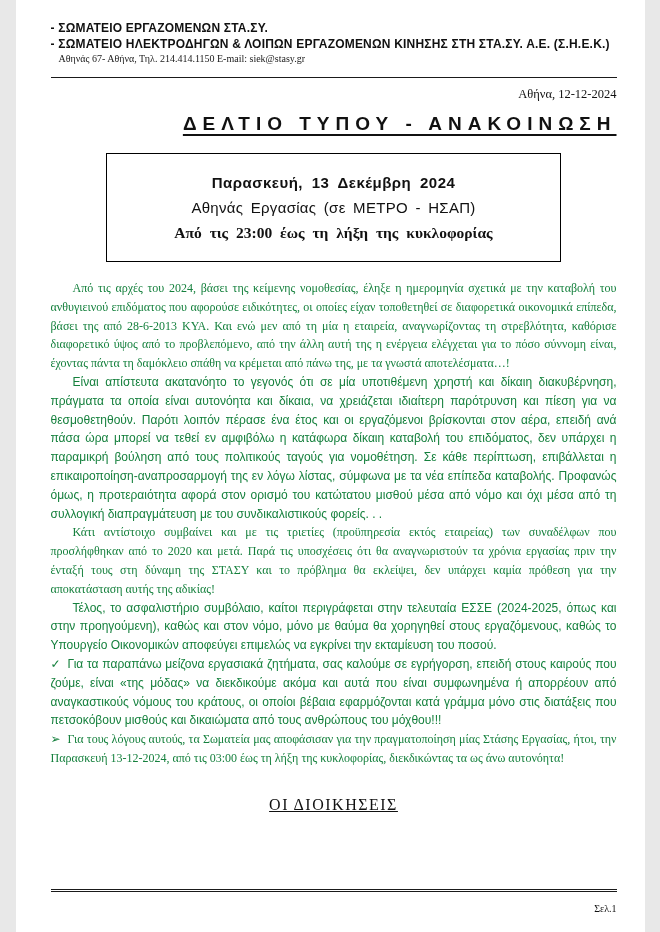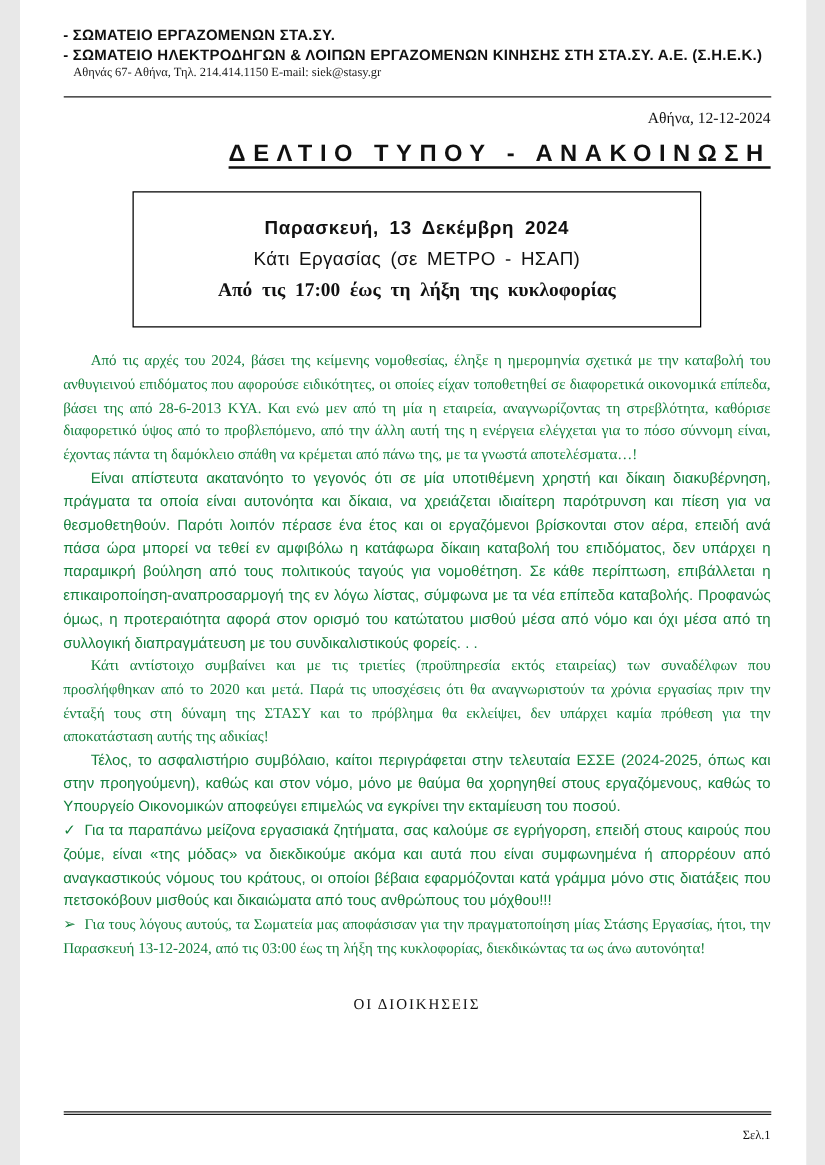--- a/index.html
+++ b/index.html
@@ -90,22 +90,23 @@
   .body-p.indent{text-indent:22px;}
   .bullet-glyph{
     display:inline-block;
     margin-right:7px;
     font-size:12px;
   }
 
   .signature{
     text-align:center;
     font-family:"Liberation Serif",serif;
-    font-size:12px;letter-spacing:1.5px;
+    font-size:16px;letter-spacing:1.5px;
     margin-top:28px;
+    text-decoration:underline;
   }
 
   
   .footer-rule{
     position:absolute;left:35px;right:28px;bottom:40px;
     height:0;
     border-top:3px double #1a1a1a;
   }
   .footer-page{
     position:absolute;right:28px;bottom:18px;
@@ -125,22 +126,22 @@
   </div>
 
   <hr class="header-rule">
 
   <div class="date-line">Αθήνα, 12-12-2024</div>
 
   <div class="doc-title">ΔΕΛΤΙΟ  ΤΥΠΟΥ  -  ΑΝΑΚΟΙΝΩΣΗ</div>
 
   <div class="notice-box">
     <div class="notice-line1">Παρασκευή,  13  Δεκέμβρη  2024</div>
-    <div class="notice-line2">Κάτι  Εργασίας  (σε ΜΕΤΡΟ - ΗΣΑΠ)</div>
-    <div class="notice-line3">Από  τις  17:00  έως  τη  λήξη  της  κυκλοφορίας</div>
+    <div class="notice-line2">Αθηνάς  Εργασίας  (σε ΜΕΤΡΟ - ΗΣΑΠ)</div>
+    <div class="notice-line3">Από  τις  23:00  έως  τη  λήξη  της  κυκλοφορίας</div>
   </div>
 
   <div class="body-text">
     <p class="body-p f-serif indent">Από τις αρχές του 2024, βάσει της κείμενης νομοθεσίας, έληξε η ημερομηνία σχετικά με την καταβολή του ανθυγιεινού επιδόματος που αφορούσε ειδικότητες, οι οποίες είχαν τοποθετηθεί σε διαφορετικά οικονομικά επίπεδα, βάσει της από 28-6-2013 ΚΥΑ. Και ενώ μεν από τη μία η εταιρεία, αναγνωρίζοντας τη στρεβλότητα, καθόρισε διαφορετικό ύψος από το προβλεπόμενο, από την άλλη αυτή της η ενέργεια ελέγχεται για το πόσο σύννομη είναι, έχοντας πάντα τη δαμόκλειο σπάθη να κρέμεται από πάνω της, με τα γνωστά αποτελέσματα…!</p>
     <p class="body-p f-sans indent">Είναι απίστευτα ακατανόητο το γεγονός ότι σε μία υποτιθέμενη χρηστή και δίκαιη διακυβέρνηση, πράγματα τα οποία είναι αυτονόητα και δίκαια, να χρειάζεται ιδιαίτερη παρότρυνση και πίεση για να θεσμοθετηθούν. Παρότι λοιπόν πέρασε ένα έτος και οι εργαζόμενοι βρίσκονται στον αέρα, επειδή ανά πάσα ώρα μπορεί να τεθεί εν αμφιβόλω η κατάφωρα δίκαιη καταβολή του επιδόματος, δεν υπάρχει η παραμικρή βούληση από τους πολιτικούς ταγούς για νομοθέτηση. Σε κάθε περίπτωση, επιβάλλεται η επικαιροποίηση-αναπροσαρμογή της εν λόγω λίστας, σύμφωνα με τα νέα επίπεδα καταβολής. Προφανώς όμως, η προτεραιότητα αφορά στον ορισμό του κατώτατου μισθού μέσα από νόμο και όχι μέσα από τη συλλογική διαπραγμάτευση με του συνδικαλιστικούς φορείς. . .</p>
     <p class="body-p f-serif indent">Κάτι αντίστοιχο συμβαίνει και με τις τριετίες (προϋπηρεσία εκτός εταιρείας) των συναδέλφων που προσλήφθηκαν από το 2020 και μετά. Παρά τις υποσχέσεις ότι θα αναγνωριστούν τα χρόνια εργασίας πριν την ένταξή τους στη δύναμη της ΣΤΑΣΥ και το πρόβλημα θα εκλείψει, δεν υπάρχει καμία πρόθεση για την αποκατάσταση αυτής της αδικίας!</p>
     <p class="body-p f-sans indent">Τέλος, το ασφαλιστήριο συμβόλαιο, καίτοι περιγράφεται στην τελευταία ΕΣΣΕ (2024-2025, όπως και στην προηγούμενη), καθώς και στον νόμο, μόνο με θαύμα θα χορηγηθεί στους εργαζόμενους, καθώς το Υπουργείο Οικονομικών αποφεύγει επιμελώς να εγκρίνει την εκταμίευση του ποσού.</p>
     <p class="body-p f-sans"><span class="bullet-glyph">✓</span><span>Για τα παραπάνω μείζονα εργασιακά ζητήματα, σας καλούμε σε εγρήγορση, επειδή στους καιρούς που ζούμε, είναι «της μόδας» να διεκδικούμε ακόμα και αυτά που είναι συμφωνημένα ή απορρέουν από αναγκαστικούς νόμους του κράτους, οι οποίοι βέβαια εφαρμόζονται κατά γράμμα μόνο στις διατάξεις που πετσοκόβουν μισθούς και δικαιώματα από τους ανθρώπους του μόχθου!!!</span></p>
     <p class="body-p f-serif"><span class="bullet-glyph">➢</span><span>Για τους λόγους αυτούς, τα Σωματεία μας αποφάσισαν για την πραγματοποίηση μίας Στάσης Εργασίας, ήτοι, την Παρασκευή 13-12-2024, από τις 03:00 έως τη λήξη της κυκλοφορίας, διεκδικώντας τα ως άνω αυτονόητα!</span></p>
   </div>

